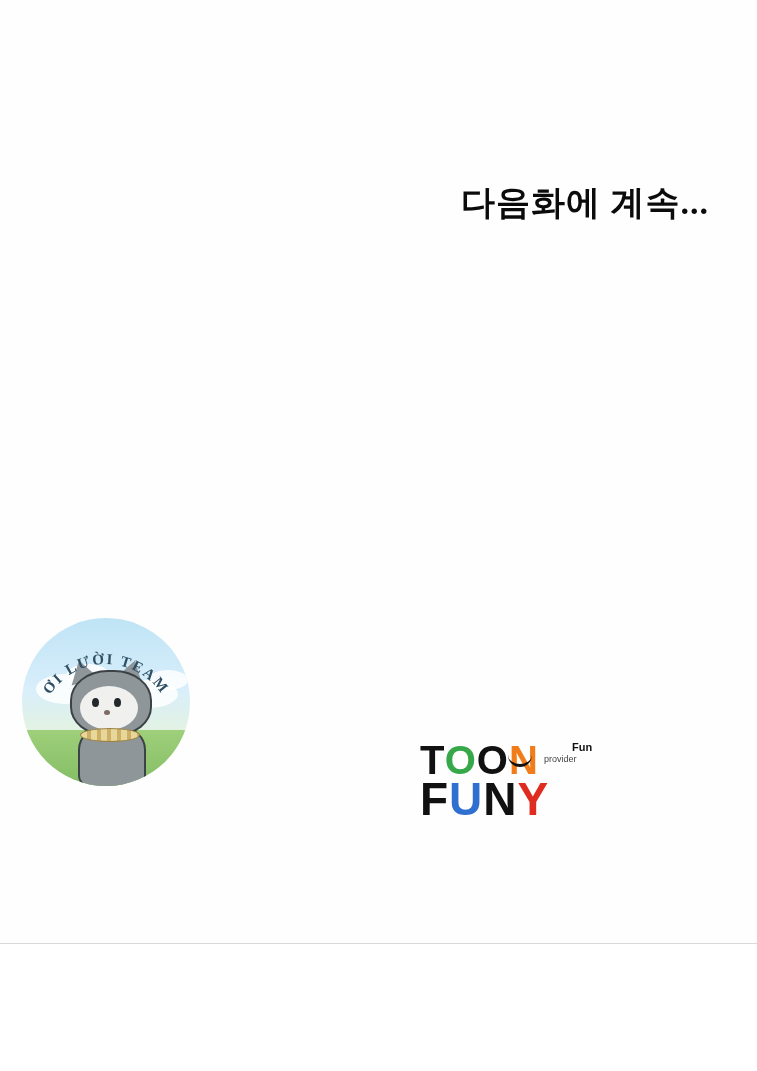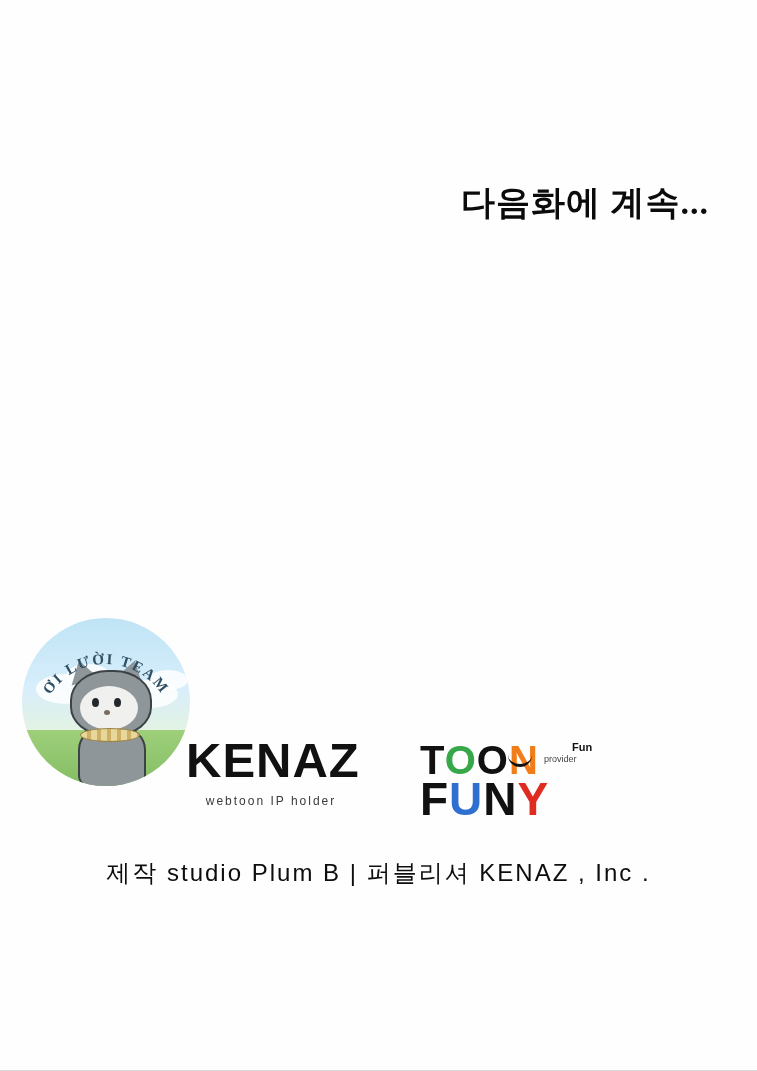--- a/index.html
+++ b/index.html
@@ -12,21 +12,21 @@
     height: 1071px;
     position: relative;
     font-family: "Liberation Sans", sans-serif;
     color: #111111;
     overflow: hidden;
   }
 
   .page {
     position: relative;
     width: 757px;
-    height: 1071px;
+    height: 944px;
     background: #fefefe;
     box-sizing: border-box;
   }
 
   
   .next-episode {
     position: absolute;
     top: 180px;
     right: 48px;
     font-family: "Liberation Serif", serif;
@@ -314,37 +314,32 @@
       <svg class="badge-arc-text" viewBox="0 0 168 168">
         <defs>
           <path id="arcPath" d="M 20,96 A 66,66 0 0 1 148,96" fill="none"></path>
         </defs>
         <text>
           <textPath href="#arcPath" startOffset="50%" text-anchor="middle" id="arcLabel">ƠI LƯỜI TEAM</textPath>
         </text>
       </svg>
     </div>
 
-    <div class="kenaz">
-      <div class="kenaz-word">KENAZ</div>
-      <div class="kenaz-sub">webtoon IP holder</div>
-    </div>
 
     <div class="toonfuny">
       <div class="tf-line1">
         <span>T</span><span class="tf-o-green">O</span><span>O</span><span class="tf-n-orange">N</span>
       </div>
       <div class="tf-line2">
         <span>F</span><span class="tf-u-blue">U</span><span>N</span><span class="tf-y-red">Y</span>
       </div>
       <div class="tf-smile"></div>
       <div class="tf-fun">Fun</div>
       <div class="tf-provider">provider</div>
     </div>
   </div>
 
   <div class="credits">
-    <div class="credit-line">제작 studio Plum B | 퍼블리셔 KENAZ , Inc .</div>
   </div>
 
 
   <div class="bottom-rule"></div>
 </div>
 
 </body></html>

